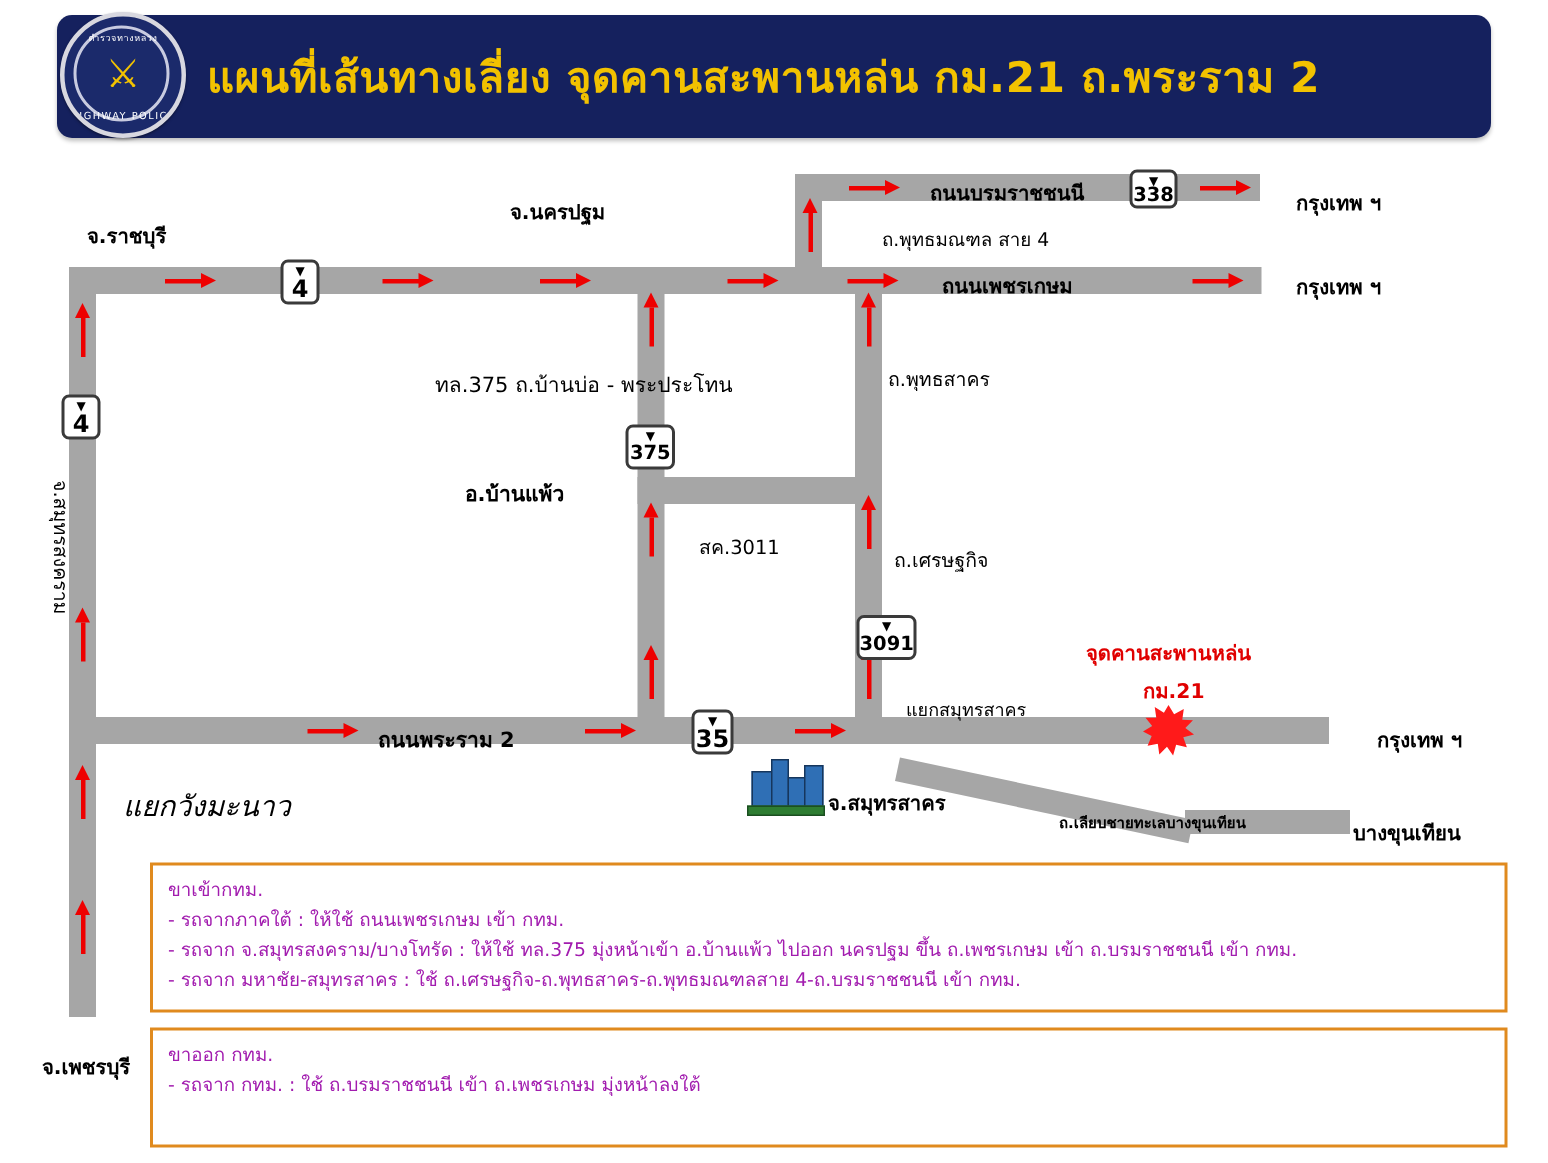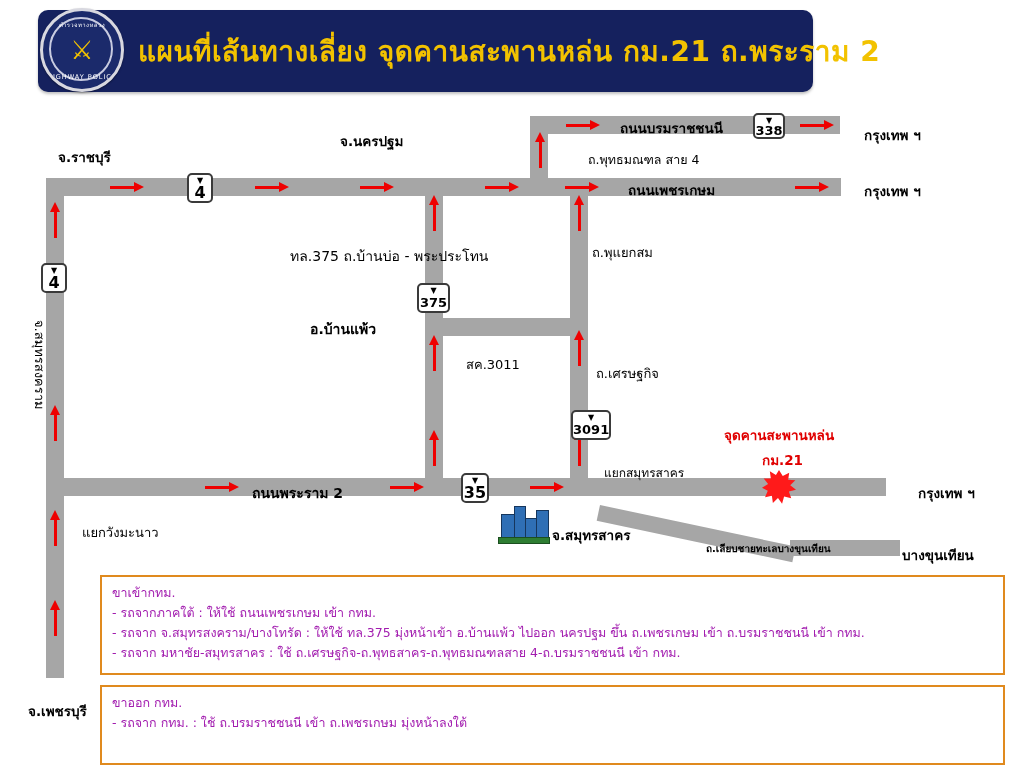--- a/index.html
+++ b/index.html
@@ -19,21 +19,21 @@
     left: 0; top: 0;
     width: 1032px;
     height: 775px;
     background: #ffffff;
   }
 
   
   .header-banner {
     position: absolute;
     left: 38px; top: 10px;
-    width: 775px; height: 82px;
+    width: 956px; height: 82px;
     background: #15215e;
     border-radius: 10px;
     box-shadow: 0 2px 3px rgba(0,0,0,0.25);
   }
   .header-title {
     position: absolute;
     left: 100px; top: 50%;
     transform: translateY(-50%);
     color: #f2c200;
     font-size: 28px;
@@ -344,28 +344,28 @@
   <div class="lbl lbl-bold" style="left:58px; top:146px; font-size:13.5px;">จ.ราชบุรี</div>
   <div class="lbl lbl-bold" style="left:340px; top:130px; font-size:13.5px;">จ.นครปฐม</div>
   <div class="lbl lbl-bold" style="left:620px; top:117px; font-size:13.5px;">ถนนบรมราชชนนี</div>
   <div class="lbl" style="left:588px; top:150px; font-size:12.5px;">ถ.พุทธมณฑล สาย 4</div>
   <div class="lbl lbl-bold" style="left:864px; top:124px; font-size:13.5px;">กรุงเทพ ฯ</div>
   <div class="lbl lbl-bold" style="left:628px; top:179px; font-size:13.5px;">ถนนเพชรเกษม</div>
   <div class="lbl lbl-bold" style="left:864px; top:180px; font-size:13.5px;">กรุงเทพ ฯ</div>
   <div class="lbl" style="left:290px; top:245px; font-size:14px;">ทล.375   ถ.บ้านบ่อ - พระประโทน</div>
   <div class="lbl lbl-bold" style="left:310px; top:318px; font-size:14px;">อ.บ้านแพ้ว</div>
   <div class="lbl" style="left:466px; top:354px; font-size:13px;">สค.3011</div>
-  <div class="lbl" style="left:592px; top:242px; font-size:13px;">ถ.พุแยกสม</div>
+  <div class="lbl" style="left:592px; top:242px; font-size:13px;">ถ.พุทธสาคร</div>
   <div class="lbl" style="left:596px; top:363px; font-size:13px;">ถ.เศรษฐกิจ</div>
   <div class="lbl" style="left:604px; top:463px; font-size:12px;">แยกสมุทรสาคร</div>
   <div class="lbl lbl-red" style="left:724px; top:424px; font-size:13.5px;">จุดคานสะพานหล่น</div>
   <div class="lbl lbl-red" style="left:762px; top:449px; font-size:13.5px;">กม.21</div>
   <div class="lbl lbl-bold" style="left:252px; top:482px; font-size:14px;">ถนนพระราม 2</div>
   <div class="lbl lbl-bold" style="left:918px; top:482px; font-size:13.5px;">กรุงเทพ ฯ</div>
-  <div class="lbl" style="left:82px; top:522px; font-size:13px;">แยกวังมะนาว</div>
+  <div class="lbl" style="left:82px; top:522px; font-size:19px;font-style:italic;">แยกวังมะนาว</div>
   <div class="lbl lbl-bold" style="left:552px; top:524px; font-size:13.5px;">จ.สมุทรสาคร</div>
   <div class="lbl lbl-bold" style="left:706px; top:541px; font-size:10px;">ถ.เลียบชายทะเลบางขุนเทียน</div>
   <div class="lbl lbl-bold" style="left:902px; top:544px; font-size:13.5px;">บางขุนเทียน</div>
   <div class="lbl lbl-bold" style="left:28px; top:700px; font-size:13.5px;">จ.เพชรบุรี</div>
   <div class="lbl vertical" style="left:29px; top:320px; font-size:13px;">จ.สมุทรสงคราม</div>
 
   <div class="burst" style="left:762px; top:470px;">
     <div class="star"></div>
   </div>
 

